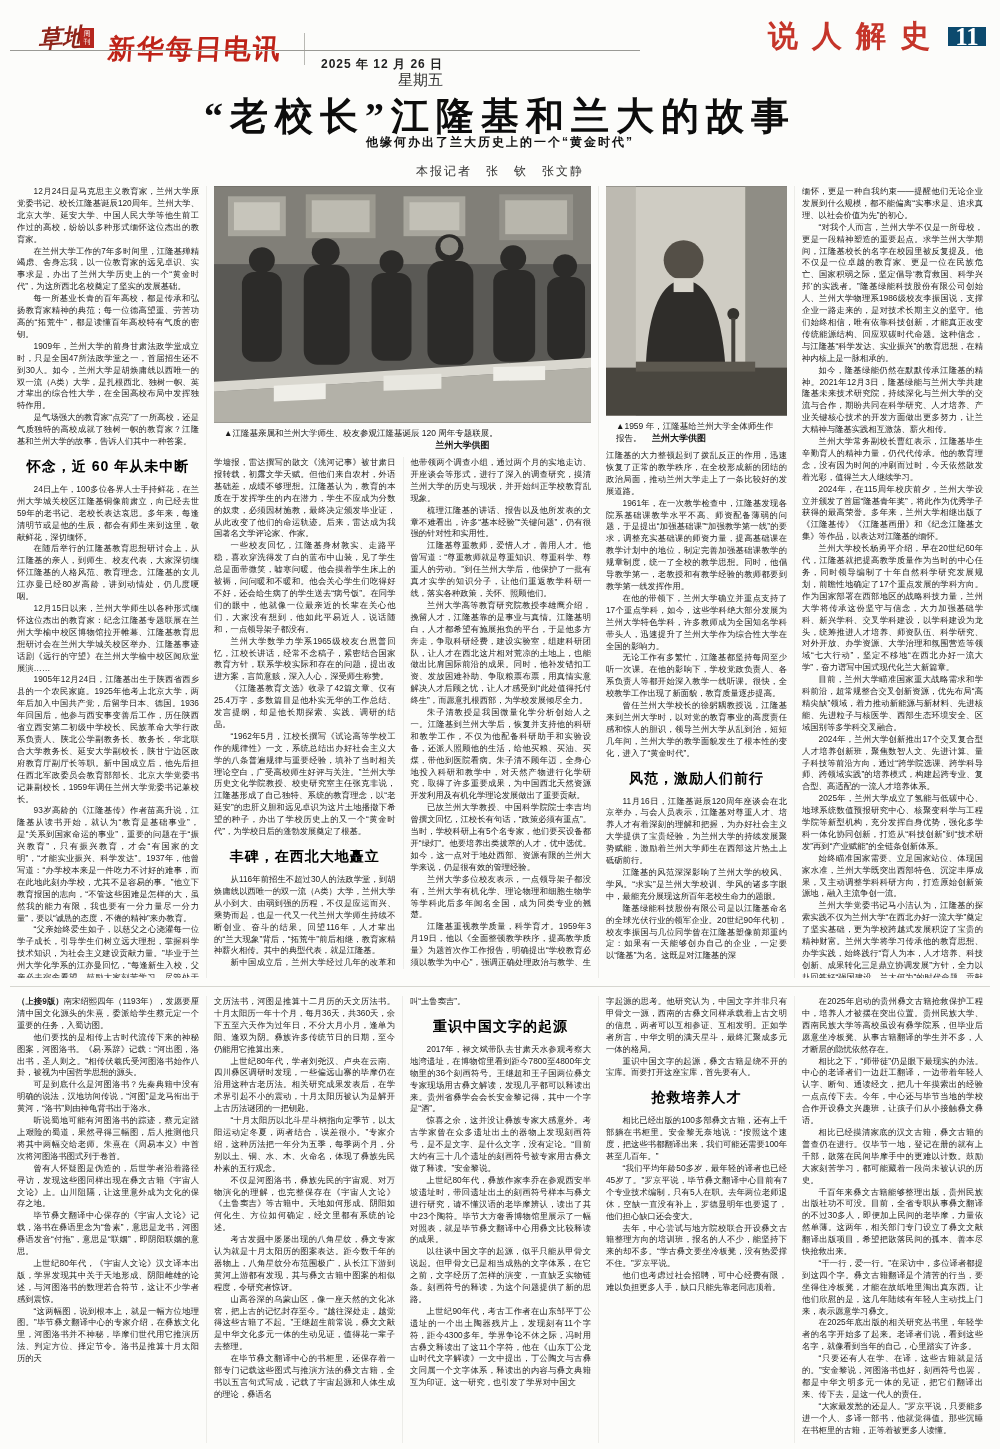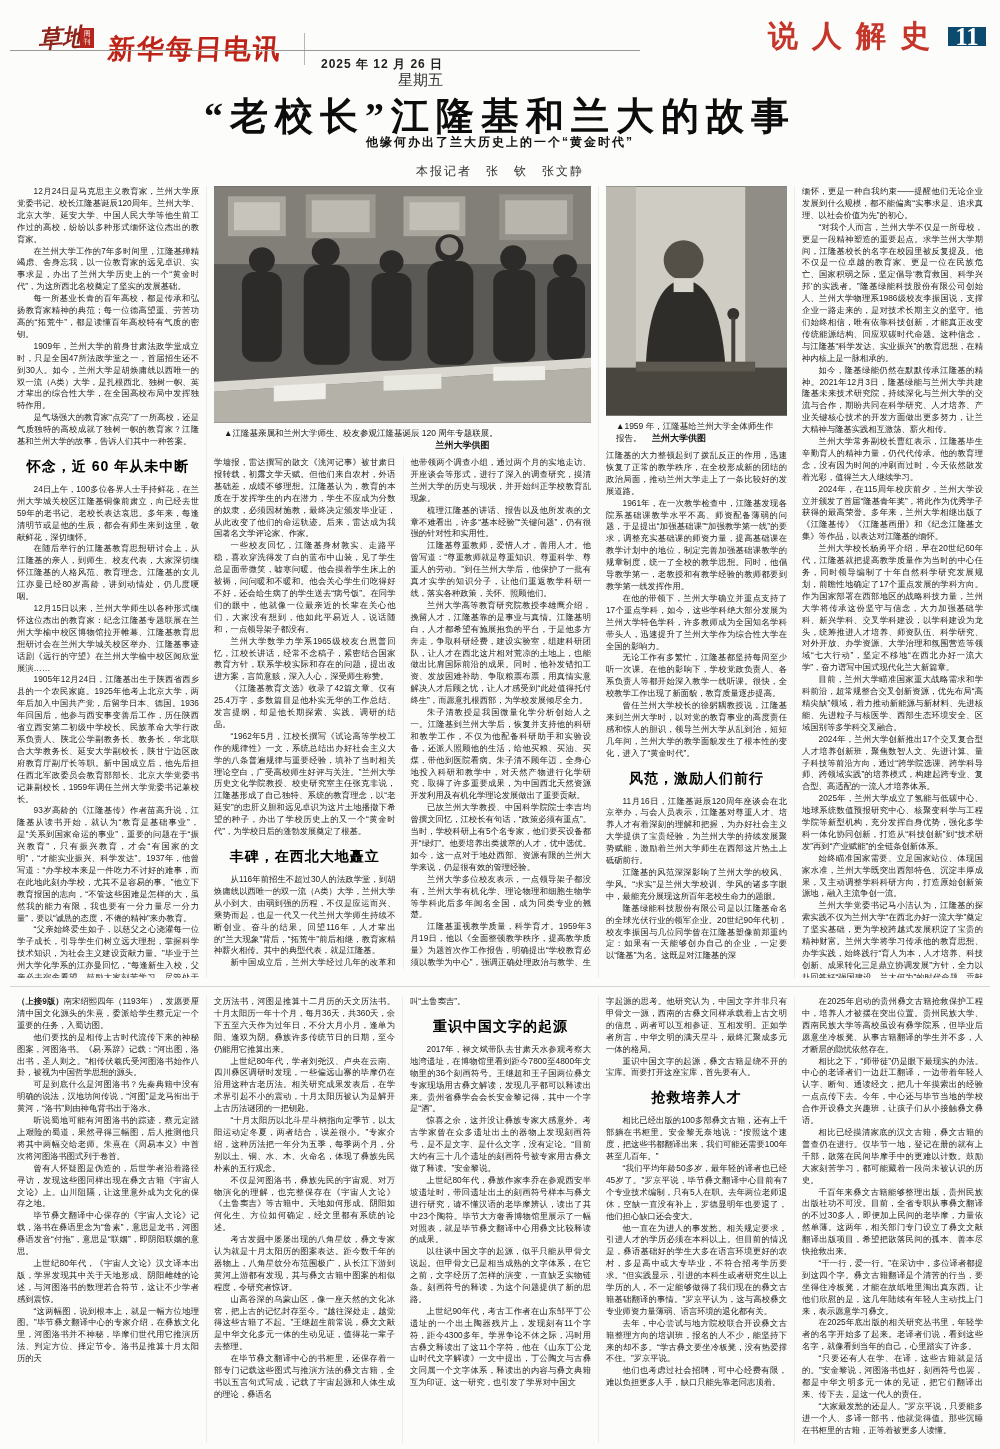--- a/index.html
+++ b/index.html
@@ -264,21 +264,20 @@
 
     <div class="bcol">
       <div class="cont">
           <p class="para">字起源的思考。他研究认为，中国文字并非只有甲骨文一源，西南的古彝文同样承载着上古文明的信息，两者可以互相参证、互相发明。正如学者所言，中华文明的满天星斗，最终汇聚成多元一体的格局。</p>
           <p class="para">重识中国文字的起源，彝文古籍是绕不开的宝库。而要打开这座宝库，首先要有人。</p>
         </div>
       <div class="colhead">抢救培养人才</div>
       <div>
           <p class="para">相比已经出版的100多部彝文古籍，还有上千部躺在书柜里。安金黎无奈地说：“按照这个速度，把这些书都翻译出来，我们可能还需要100年甚至几百年。”</p>
           <p class="para">“我们平均年龄50多岁，最年轻的译者也已经45岁了。”罗京平说，毕节彝文翻译中心目前有7个专业技术编制，只有5人在职。去年两位老师退休，空缺一直没有补上，罗德显明年也要退了，他们担心缺口还会变大。</p>
-          <p class="para">他一直在为进人的事发愁。相关规定要求，引进人才的学历必须在本科以上。但目前的情况是，彝语基础好的学生大多在语言环境更好的农村，多是高中或大专毕业，不符合招考学历要求。“但实践显示，引进的本科生或者研究生以上学历的人，不一定能够做得了我们现在的彝文古籍基础翻译的事情。”罗京平认为，这与高校彝文专业师资力量薄弱、语言环境的退化都有关。</p>
           <p class="para">去年，中心尝试与地方院校联合开设彝文古籍整理方向的培训班，报名的人不少，能坚持下来的却不多。“学古彝文要坐冷板凳，没有热爱撑不住。”罗京平说。</p>
           <p class="para">他们也考虑过社会招聘，可中心经费有限，难以负担更多人手，缺口只能先靠老同志顶着。</p>
         </div>
     </div>
 
     <div class="bcol">
       <div>
           <p class="para">在2025年启动的贵州彝文古籍抢救保护工程中，培养人才被摆在突出位置。贵州民族大学、西南民族大学等高校虽设有彝学院系，但毕业后愿意坐冷板凳、从事古籍翻译的学生并不多，人才断层的隐忧依然存在。</p>
           <p class="para">相比之下，“师带徒”仍是眼下最现实的办法。中心的老译者们一边赶工翻译，一边带着年轻人认字、断句、通读经文，把几十年摸索出的经验一点点传下去。今年，中心还与毕节当地的学校合作开设彝文兴趣班，让孩子们从小接触彝文彝语。</p>
           <p class="para">相比已经摸清家底的汉文古籍，彝文古籍的普查仍在进行。仅毕节一地，登记在册的就有上千部，散落在民间毕摩手中的更难以计数。鼓励大家刻苦学习，都可能藏着一段尚未被认识的历史。</p>

